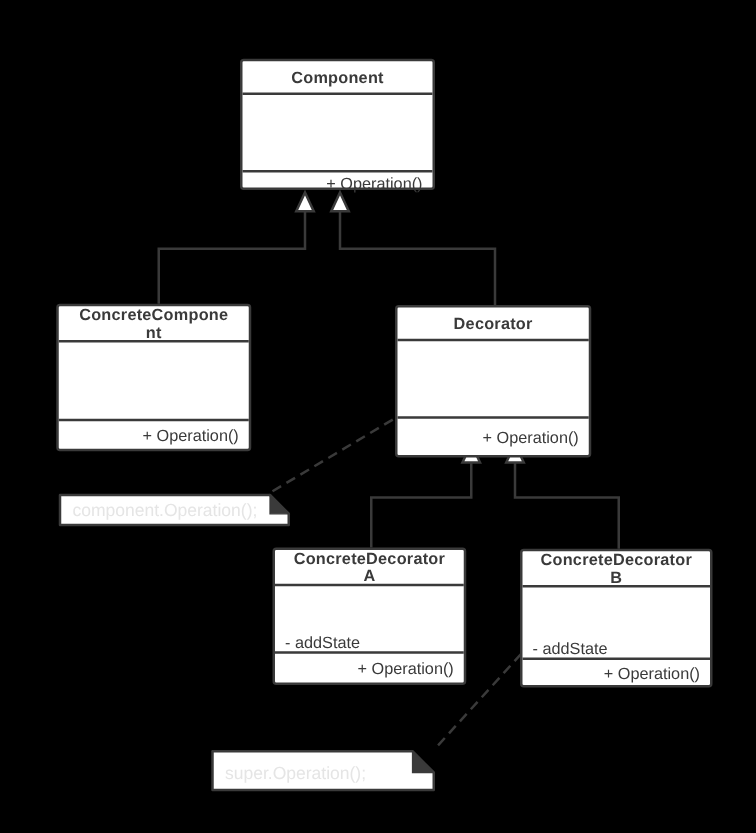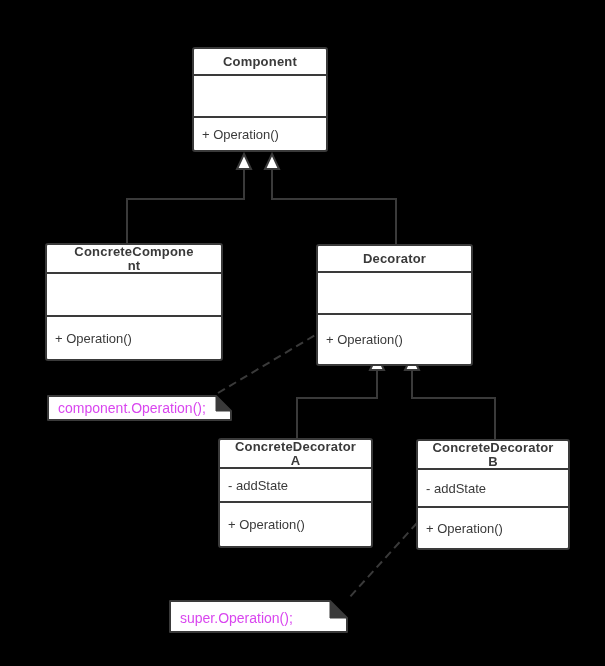--- a/index.html
+++ b/index.html
@@ -22,32 +22,32 @@
     display:flex;flex-direction:column;
   }
   .cb-title{
     box-sizing:border-box;border-bottom:2px solid #3a3a3a;
     display:flex;flex-direction:column;align-items:center;justify-content:center;
     font-weight:700;font-size:13px;line-height:14px;letter-spacing:.2px;
     text-align:center;flex:0 0 auto;
   }
   .cb-attrs{
     box-sizing:border-box;border-bottom:2px solid #3a3a3a;
-    display:flex;flex-direction:column;justify-content:center;
-    padding:0 8px;font-size:13px;flex:0 0 auto;
+    display:flex;flex-direction:column;justify-content:flex-end;
+    padding:0 8px;font-size:13px;flex:0 0 auto;margin-top:20px;
   }
   .cb-methods{
     box-sizing:border-box;flex:1 1 auto;
     display:flex;flex-direction:column;justify-content:center;
-    padding:0 8px;font-size:13px;line-height:17px;
+    padding:0 8px;font-size:13px;line-height:17px;align-items:flex-end;
   }
   .note-text{
     position:absolute;box-sizing:border-box;
     display:flex;flex-direction:column;justify-content:center;
-    padding:0 0 0 10px;font-size:14px;line-height:15px;color:#d946ef;
+    padding:0 0 0 10px;font-size:14px;line-height:15px;color:#e5e5e5;
   }
 </style>
 </head>
 <body>
 
 <div class="canvas">
 
   <svg class="overlay" width="605" height="666" viewBox="0 0 605 666">
 
     <path class="edge" d="M127,243 V199 H244 V156"></path>
@@ -69,31 +69,31 @@
       <path class="note-shape" d="M48,396 H216 L231,411 V420 H48 Z"></path>
       <path class="note-fold" d="M216,396 L231,411 H216 Z"></path>
     </g>
 
     <g>
       <path class="note-shape" d="M170,601 H330 L347,618 V632 H170 Z"></path>
       <path class="note-fold" d="M330,601 L347,618 H330 Z"></path>
     </g>
   </svg>
 
-  <div class="class-box" style="left:192px;top:47px;width:136px;height:105px">
+  <div class="class-box" style="left:192px;top:47px;width:156px;height:105px">
     <div class="cb-title" style="height:27px">
       <div>Component</div>
     </div>
     <div class="cb-attrs" style="height:42px"></div>
     <div class="cb-methods">
       <div>+ Operation()</div>
     </div>
   </div>
 
-  <div class="class-box" style="left:45px;top:243px;width:178px;height:118px">
+  <div class="class-box" style="left:45px;top:243px;width:156px;height:118px">
     <div class="cb-title" style="height:29px">
       <div>ConcreteCompone</div>
       <div>nt</div>
     </div>
     <div class="cb-attrs" style="height:43px"></div>
     <div class="cb-methods">
       <div>+ Operation()</div>
     </div>
   </div>
 

